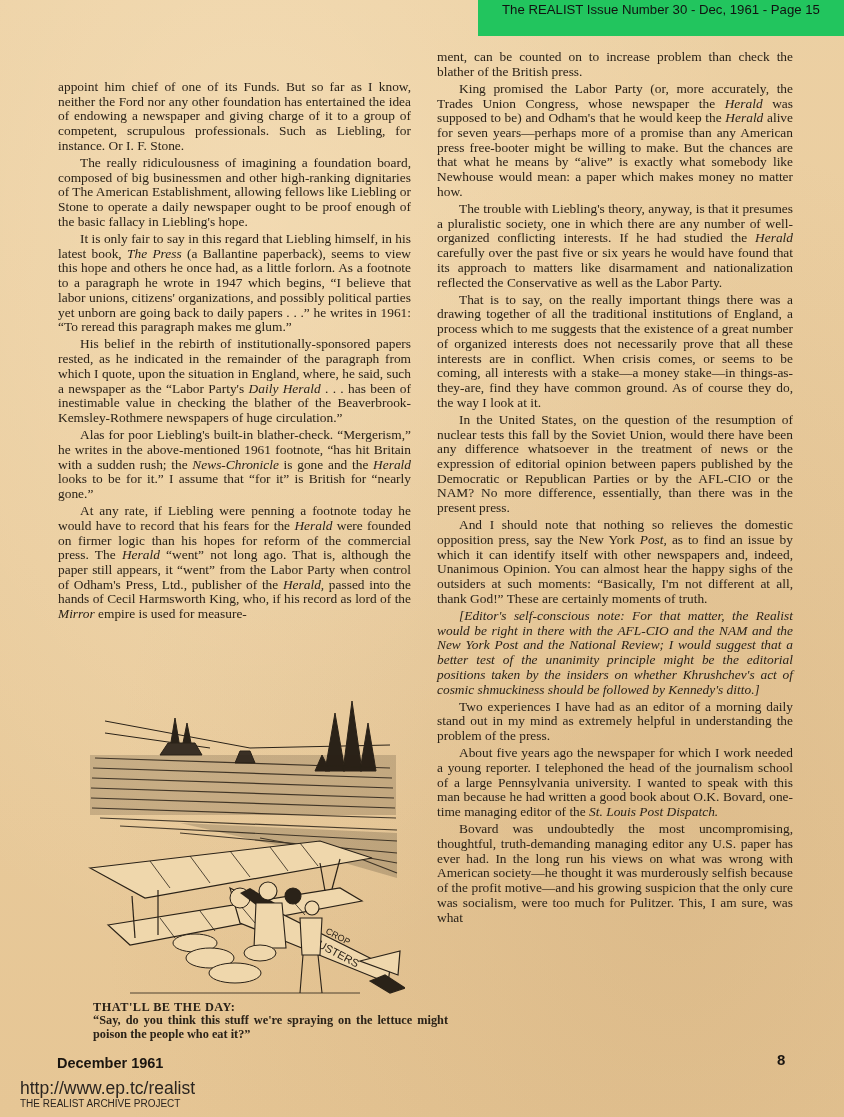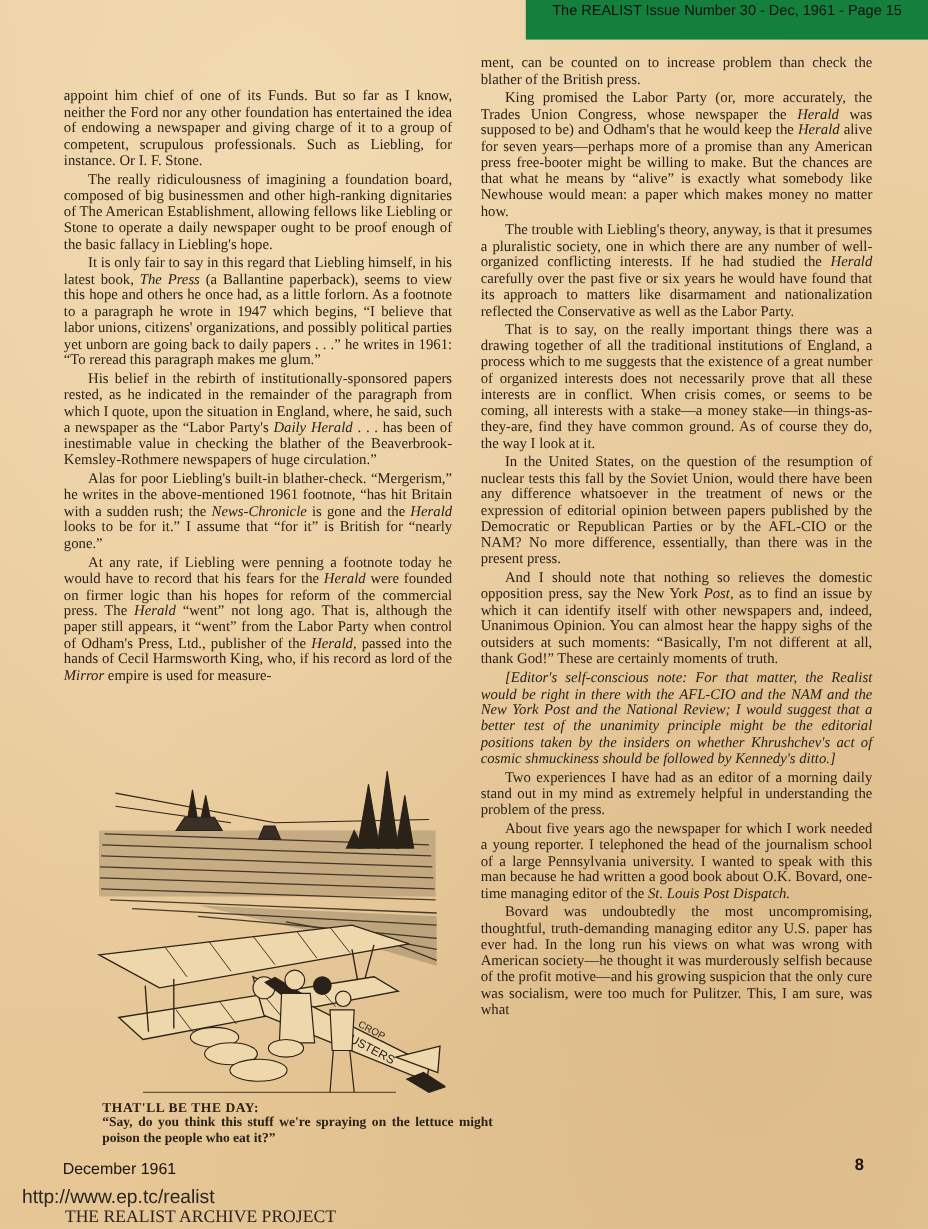--- a/index.html
+++ b/index.html
@@ -8,54 +8,54 @@
     background: #e9c99a;
     background-image:
       radial-gradient(ellipse at 30% 20%, rgba(255,240,210,0.35), rgba(0,0,0,0) 60%),
       radial-gradient(ellipse at 80% 80%, rgba(190,150,100,0.25), rgba(0,0,0,0) 60%),
       linear-gradient(180deg, #ecd0a3 0%, #e6c695 100%);
     font-family: "Liberation Serif", "DejaVu Serif", serif;
     color: #2a2218;
   }
   .header-box {
     position: absolute; top: 0; right: 0; width: 366px; height: 36px;
-    background: #15803d; text-align: center;
+    background: #22c55e; text-align: center;
     font-family: "Liberation Sans", "DejaVu Sans", sans-serif; color: #111;
   }
   .header-title { font-size: 13.2px; line-height: 17px; margin-top: 1px; display: block; }
   .header-sub { font-size: 10.4px; line-height: 13px; display: block; }
 
   .col { position: absolute; top: 50px; text-align: justify; font-size: 13.4px; line-height: 14.7px; }
   .col-left { left: 58px; width: 353px; margin-top: 30px; }
   .col-right { left: 437px; width: 356px; }
   .col p { margin: 0 0 2.5px 0; text-indent: 22px; }
   .col p.noindent { text-indent: 0; }
   .col p.editor { font-style: italic; }
   i { font-style: italic; }
 
   .cartoon { position: absolute; left: 60px; top: 693px; width: 345px; height: 305px; }
   .caption { position: absolute; left: 57px; top: 1001px; width: 355px; font-size: 12.3px; line-height: 13.4px; margin-left: 36px; }
   .caption-title { font-weight: bold; letter-spacing: 0.5px; display: block; }
   .caption-quote { font-weight: bold; display: block; text-align: justify; }
 
   .footer-date {
     position: absolute; left: 57px; top: 1055px;
-    font-family: "Liberation Sans", "DejaVu Sans", sans-serif; font-weight: normal; font-size: 14.5px; color: #1a1510;
+    font-family: "Liberation Sans", "DejaVu Sans", sans-serif; font-weight: bold; font-size: 14.5px; color: #1a1510;
   }
   .footer-page {
     position: absolute; left: 777px; top: 1051px;
     font-family: "Liberation Sans", "DejaVu Sans", sans-serif; font-weight: bold; font-size: 15px; color: #1a1510;
   }
   .archive-url {
     position: absolute; left: 20px; top: 1078px;
     font-family: "Liberation Sans", "DejaVu Sans", sans-serif; font-size: 17.5px; color: #2b2520;
   }
   .archive-name {
     position: absolute; left: 20px; top: 1098px;
-    font-family: Liberation Serif, serif; font-size: 16px; color: #2b2520; margin-left: 39px;
+    font-family: Liberation Sans, sans-serif; font-size: 10px; color: #2b2520;
   }
 </style>
 </head>
 <body>
 
 <div class="header-box">
   <span class="header-title">The REALIST Issue Number 30 - Dec, 1961 - Page 15</span>
 </div>
 
 <div class="col col-left">

